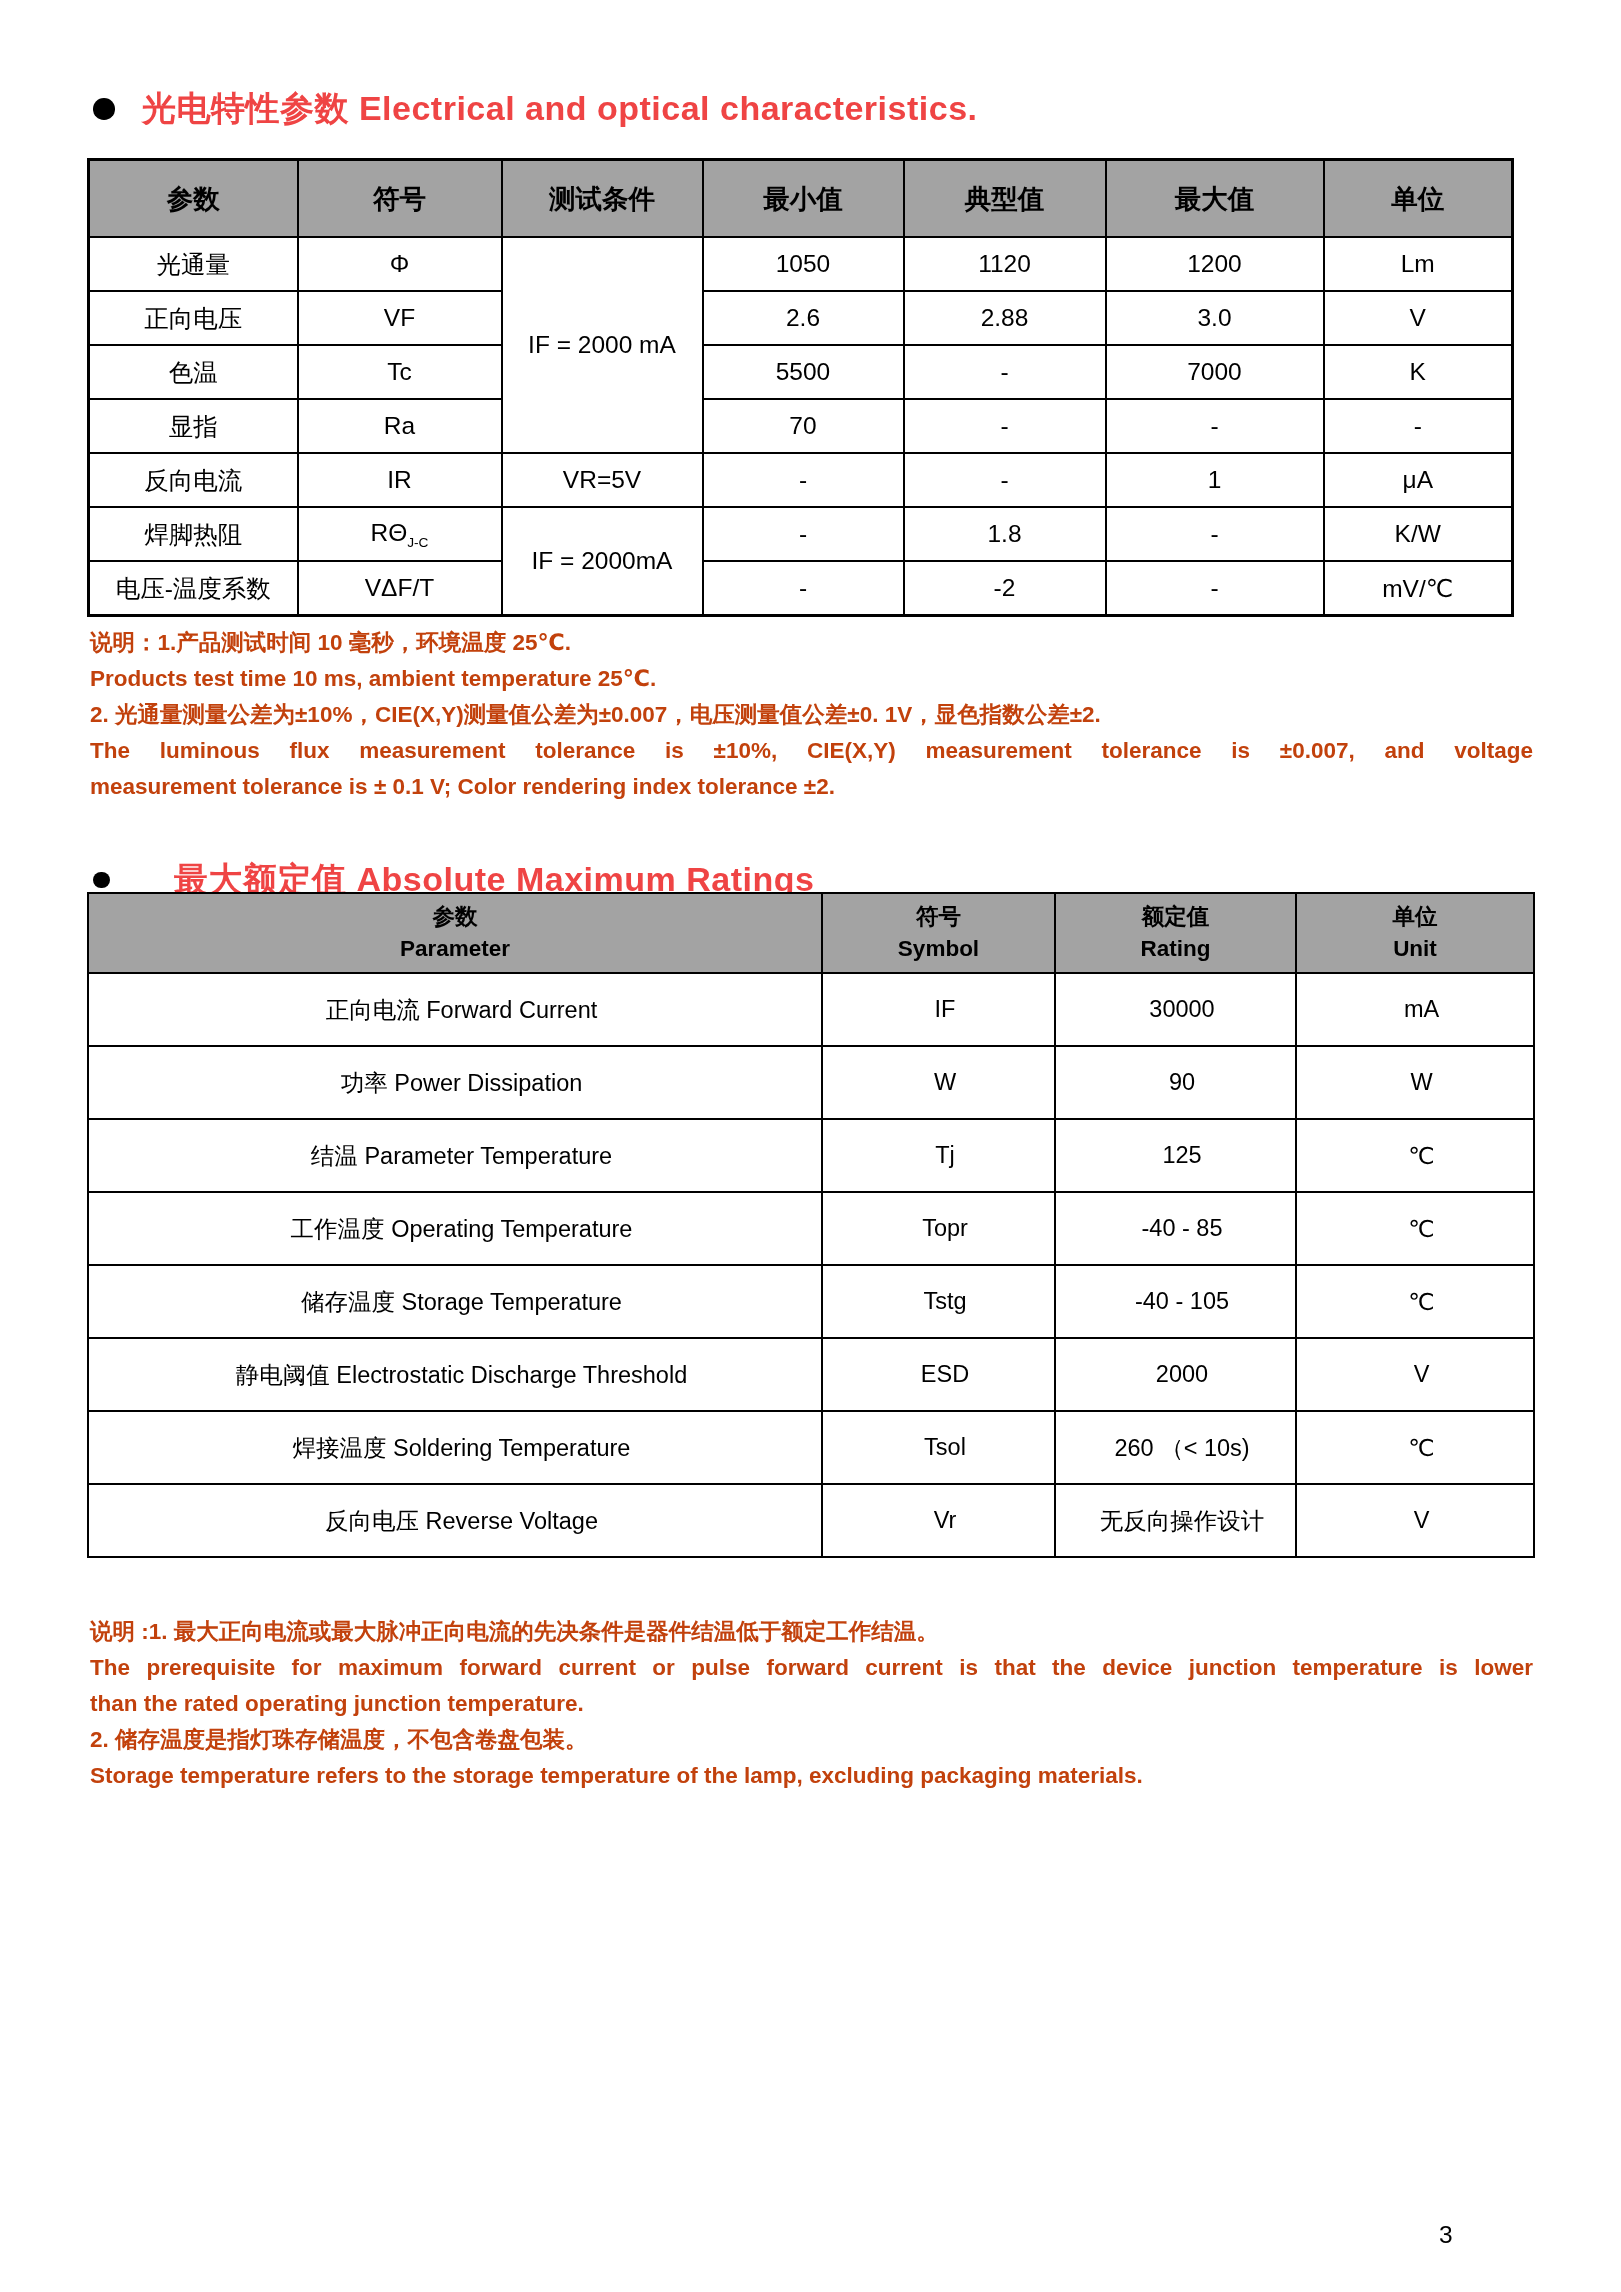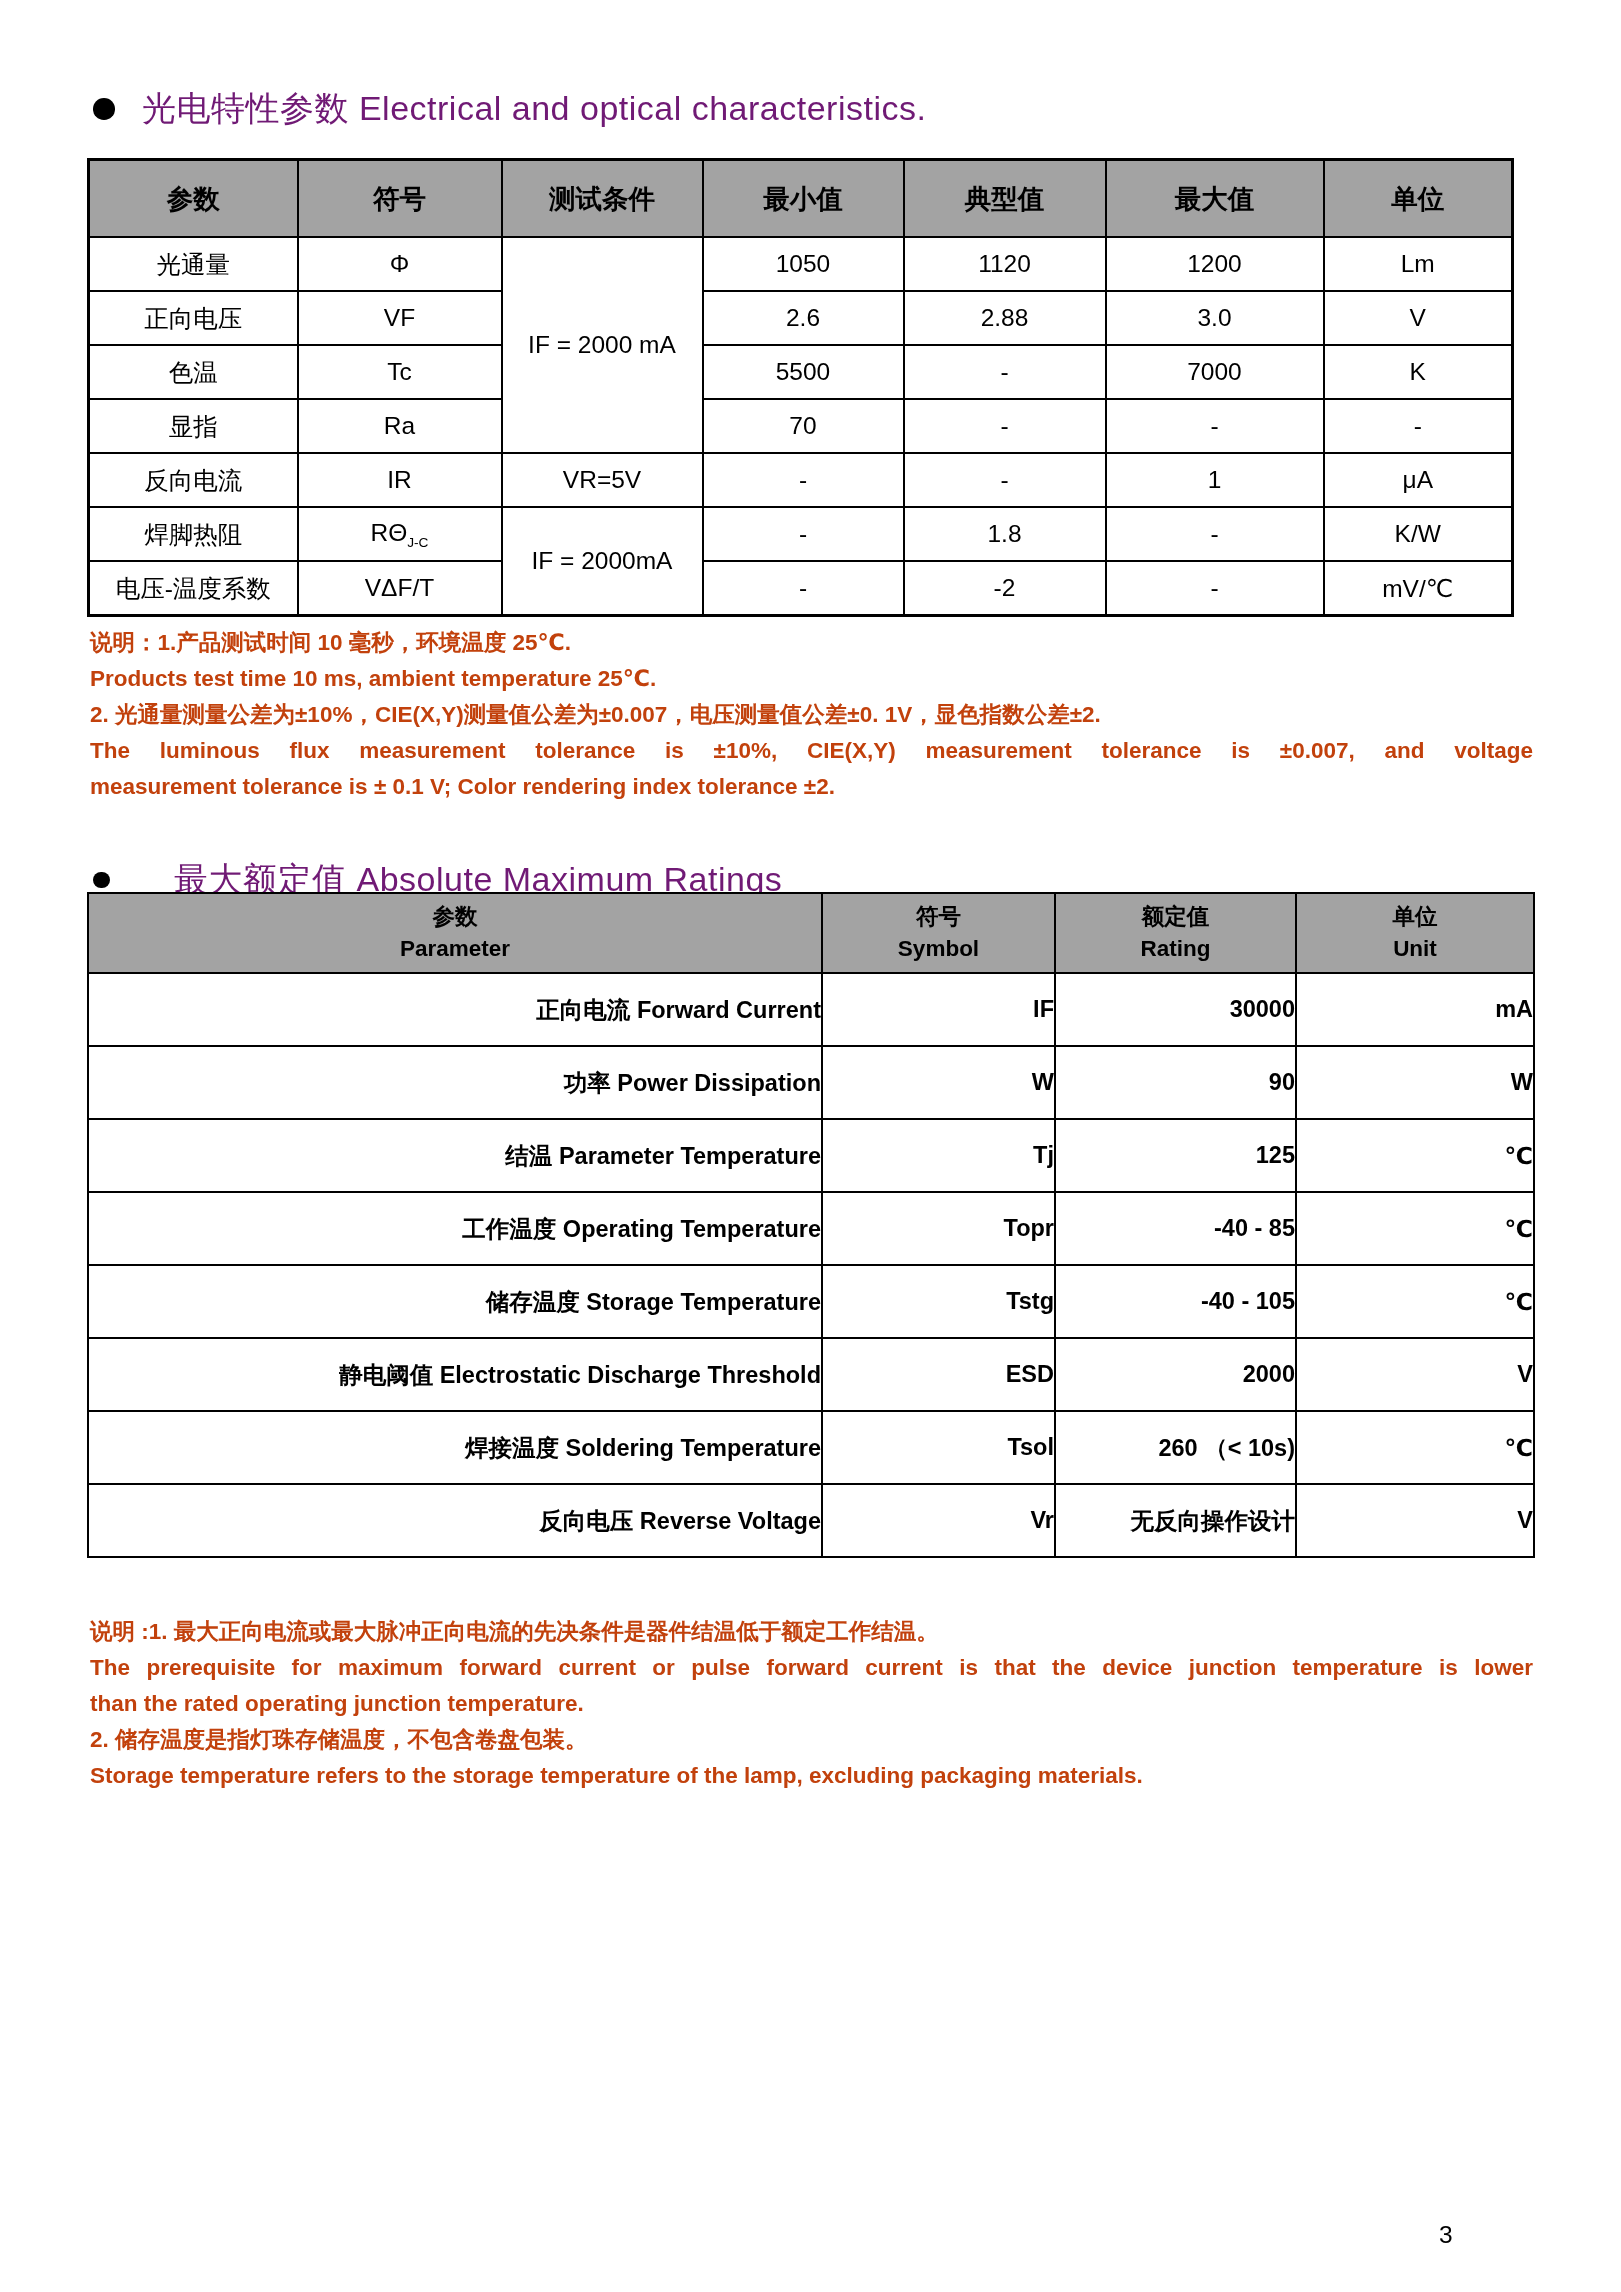--- a/index.html
+++ b/index.html
@@ -8,21 +8,21 @@
     background:#ffffff;
     font-family:"Liberation Sans","DejaVu Sans",sans-serif;
     color:#000;
     position:relative;
     overflow:hidden;
   }
   .page { position:absolute; inset:0; }
 
   
   .sec-title { position:absolute; display:flex; align-items:center; white-space:nowrap; }
-  .sec-title .txt { font-size:34px; font-weight:400; letter-spacing:0.5px; color:#701a75; }
+  .sec-title .txt { font-size:34px; font-weight:700; letter-spacing:0.5px; color:#ef4444; }
   .bullet { display:inline-block; background:#000; border-radius:50%; margin-right:27.4px; }
   .bullet.b1 { width:21.6px; height:21.6px; }
   .bullet.b2 { width:16.7px; height:16.7px; }
   .title1 { left:93px; top:86px; }
   .title2 { left:93px; top:857px;gap:37px; }
 
   
   table { border-collapse:collapse; table-layout:fixed; }
   .t1 { position:absolute; left:87px; top:158px; width:1423px; border:3.9px solid #000; }
   .t1 th, .t1 td { border:2.9px solid #000; text-align:center; vertical-align:middle; padding:0; }
@@ -32,21 +32,21 @@
   .t1 td { font-size:24.5px; font-weight:400; height:52px;margin-top:32px; }
   .t1 sub { font-size:13.7px; }
 
   
   .t2 { position:absolute; left:87px; top:892px; width:1447px; border:2.9px solid #000; }
   .t2 th, .t2 td { border:2px solid #000; vertical-align:middle; padding:0; }
   .t2 th {
     background:#a3a3a3; font-size:22.5px; font-weight:700; height:78px;
     text-align:center; line-height:32px; color:#000;
   }
-  .t2 td { font-size:23.5px; font-weight:700; height:71px; text-align:right; padding-left:13px; }
+  .t2 td { font-size:23.5px; font-weight:400; height:71px; text-align:center; padding-left:13px; }
 
   
   .notes { position:absolute; width:1443px; font-size:22.5px; line-height:36px; color:#c2410c;font-weight:bold; }
   .notes1 { left:90px; top:625px; }
   .notes2 { left:90px; top:1580px;margin-top:34px; }
   .note-line { white-space:nowrap; }
   .note-line.just { white-space:normal; text-align:justify; text-align-last:justify; }
 
   .pagenum { position:absolute; left:1439px; top:2221px; font-size:24.5px; color:#000; }
 </style>

